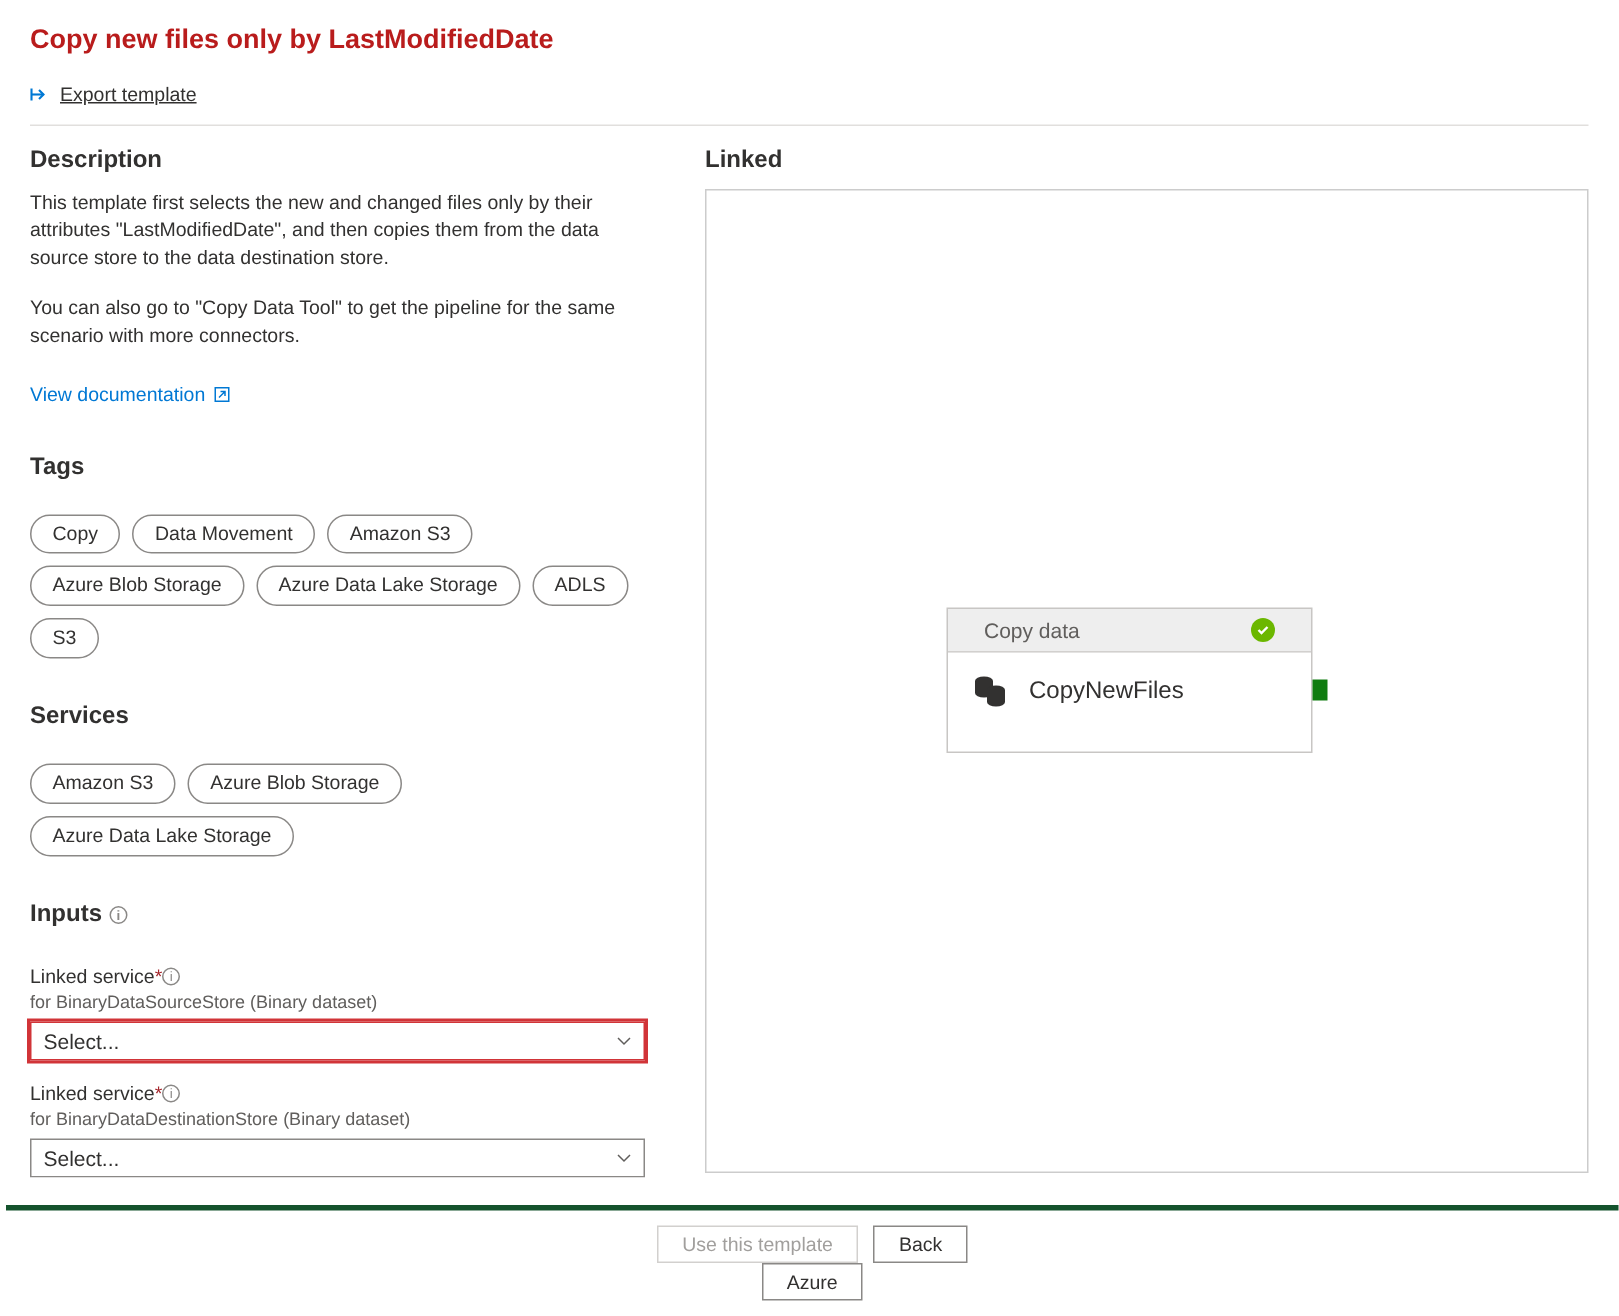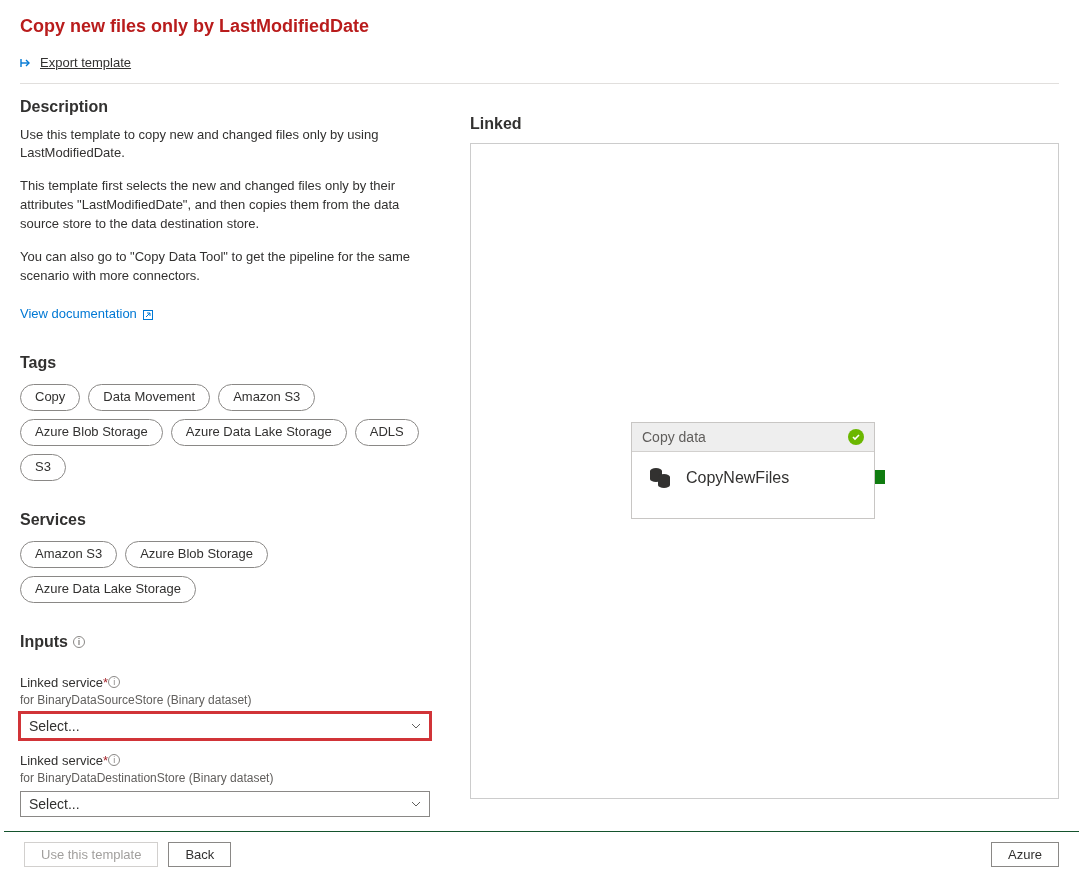--- a/index.html
+++ b/index.html
@@ -31,21 +31,21 @@
   }
   .export-icon svg { display: block; }
   .divider {
     border: none;
     border-top: 1px solid #e1dfdd;
     margin: 6px 0 14px 0;
   }
   .columns {
     display: flex;
     gap: 40px;
-    align-items: center;
+    align-items: flex-start;
   }
   .left { width: 410px; flex: 0 0 410px; }
   .right { flex: 1; }
   h2.section {
     font-size: 16px;
     font-weight: 600;
     margin: 0 0 10px 0;
   }
   .desc-block {
     font-size: 13px;
@@ -61,21 +61,21 @@
     font-size: 13px;
     cursor: pointer;
     margin: 6px 0 0 0;
   }
   .ext-icon svg { display: block; }
   .tags-section, .services-section, .inputs-section { margin-top: 30px; }
   .pill-row {
     display: flex;
     flex-wrap: wrap;
     gap: 8px;
-    margin-top: 12px;
+    margin-top: 22px;
   }
   .pill {
     border: 1px solid #8a8886;
     border-radius: 14px;
     padding: 4px 14px;
     font-size: 13px;
     color: #323130;
     background: #fff;
     cursor: default;
     line-height: 1.3;
@@ -145,21 +145,21 @@
     left: 160px;
     top: 278px;
     width: 244px;
     border: 1px solid #c8c6c4;
     background: #fff;
     font-size: 14px;
   }
   .activity-header {
     background: #eeeeee;
     border-bottom: 1px solid #d2d0ce;
-    padding: 6px 10px;
+    padding: 6px 24px;
     display: flex;
     align-items: center;
     justify-content: space-between;
     color: #605e5c;
   }
   .check-icon {
     width: 16px; height: 16px;
     background: #6bb700;
     border-radius: 50%;
     display: flex;
@@ -180,26 +180,27 @@
     left: 404px;
     top: 326px;
     width: 10px;
     height: 14px;
     background: #107c10;
   }
   
   .footer {
     position: fixed;
     left: 4px; right: 0; bottom: 0;
-    border-top: 1px solid #14532d;
+    border-top: 4px solid #14532d;
     background: #fff;
     padding: 10px 20px;
     display: flex;
     align-items: center;
     justify-content: space-between;
+    flex-direction: column;
   }
   .footer-left { display: flex; gap: 10px; }
   .btn {
     border: 1px solid #8a8886;
     background: #fff;
     padding: 4px 16px;
     font-size: 13px;
     color: #323130;
     cursor: pointer;
   }
@@ -227,21 +228,20 @@
       <span>Export template</span>
     </span>
   </div>
 
   <hr class="divider">
 
   <div class="columns">
     <div class="left">
       <h2 class="section">Description</h2>
       <div class="desc-block">
-        <p>Use this template to copy new and changed files only by using LastModifiedDate.</p>
         <p>This template first selects the new and changed files only by their attributes "LastModifiedDate", and then copies them from the data source store to the data destination store.</p>
         <p>You can also go to "Copy Data Tool" to get the pipeline for the same scenario with more connectors.</p>
         <span class="view-doc">
           <span>View documentation</span>
           <span class="ext-icon">
             <svg width="12" height="12" viewBox="0 0 12 12">
               <rect x="1.5" y="1.5" width="9" height="9" fill="none" stroke="#0078d4" stroke-width="1"></rect>
               <path d="M4 8 L8 4 M5 4 L8 4 L8 7" fill="none" stroke="#0078d4" stroke-width="1"></path>
             </svg>
           </span>

